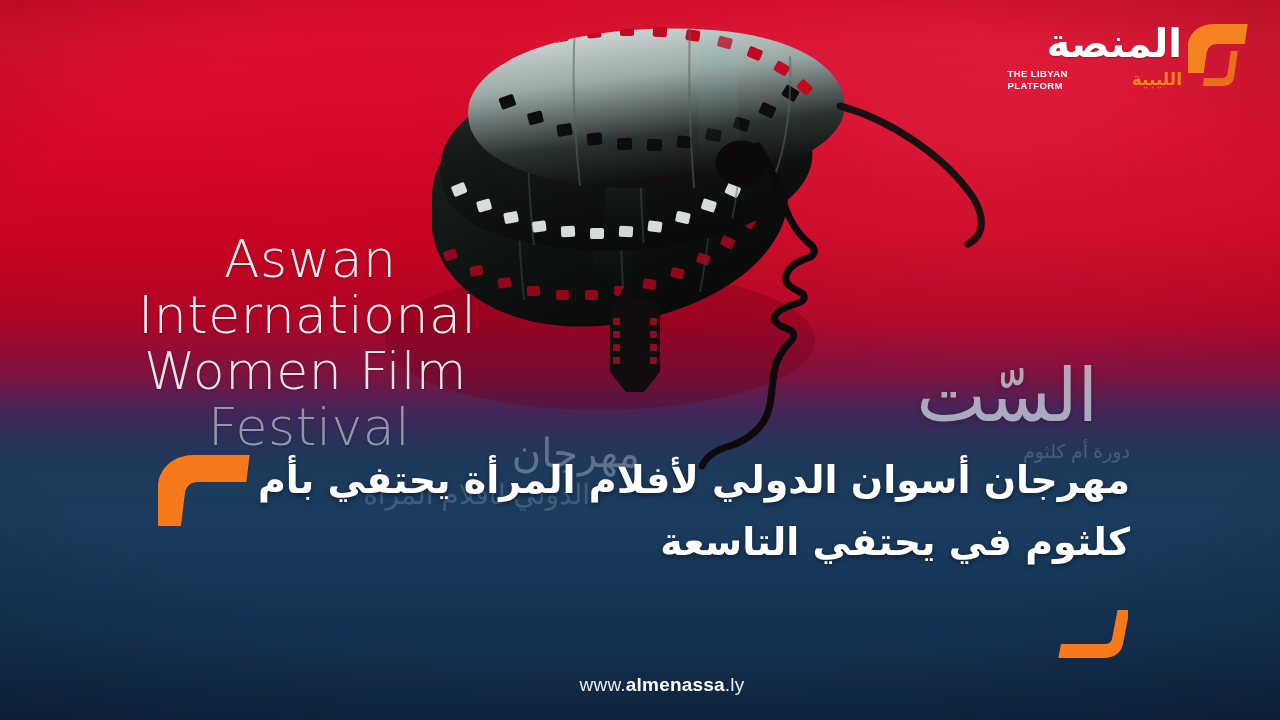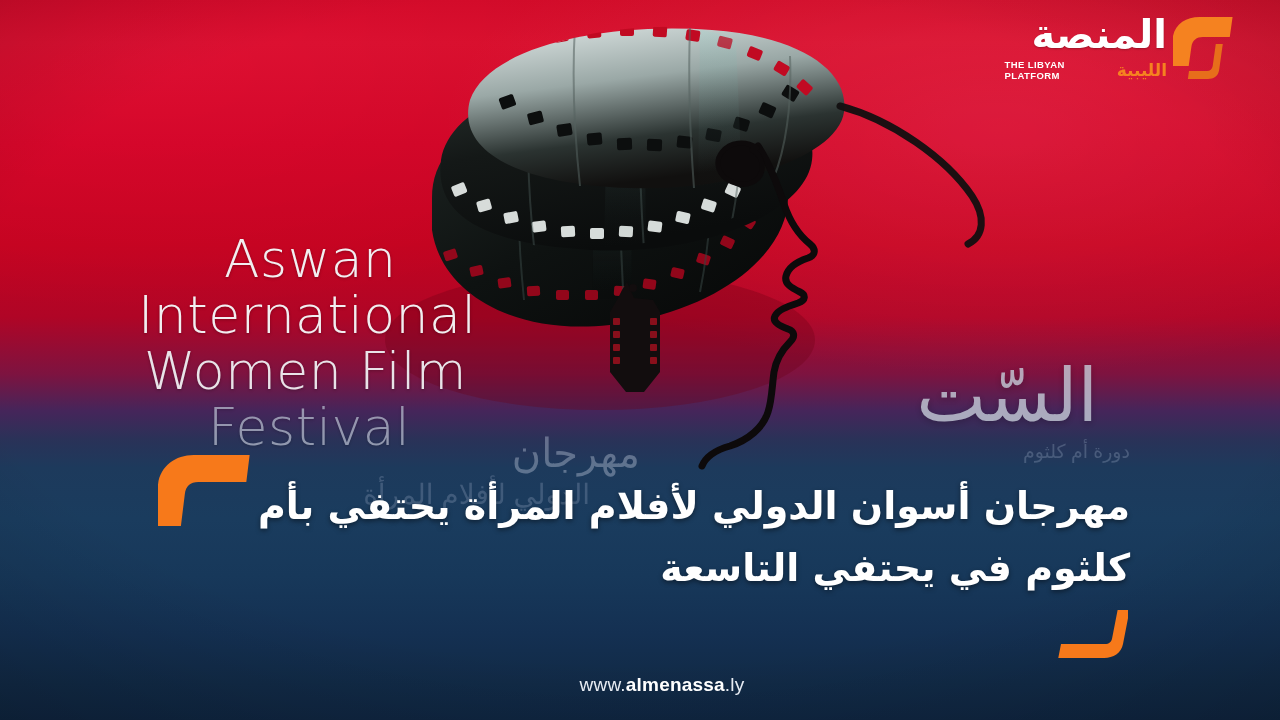--- a/index.html
+++ b/index.html
@@ -140,21 +140,21 @@
     white-space: nowrap;
   }
 
   
   .art { position: absolute; left: 0; top: 0; width: 1280px; height: 720px; }
 
   
   .headline {
     position: absolute;
     right: 150px;
-    top: 476px;
+    top: 450px;
     width: 930px;
     text-align: right;
     direction: rtl;
     color: #ffffff;
     font-family: "DejaVu Sans", "Liberation Sans", sans-serif;
     font-weight: 700;
     font-size: 38px;
     line-height: 1.62;
     letter-spacing: 0px;
     text-shadow: 0 2px 5px rgba(0,0,0,.45);
@@ -186,45 +186,45 @@
     font-size: 19px;
     letter-spacing: .2px;
     font-weight: 400;
     padding-left: 44px;
   }
   .footer-url b { font-weight: 700; color: #ffffff; }
 
   
   .brand {
     position: absolute;
-    right: 43px;
+    right: 28px;
     top: 14px;
     height: 86px;
     display: flex;
-    align-items: flex-start;
+    align-items: center;
     gap: 2px;
   }
   .brand-text {
     display: flex;
     flex-direction: column;
     align-items: flex-end;
     line-height: 1;
   }
   .brand-ar {
     font-size: 40px;
     font-weight: 700;
     color: #ffffff;
     direction: rtl;
     letter-spacing: -1px;
     text-shadow: 0 1px 2px rgba(0,0,0,.25);
   }
   .brand-row2 {
     display: flex;
     align-items: center;
-    gap: 8px;
+    gap: 20px;
     margin-top: 5px;
   }
   .brand-en {
     font-size: 9.5px;
     font-weight: 700;
     color: #ffffff;
     line-height: 1.18;
     letter-spacing: .4px;
     text-align: left;
   }

